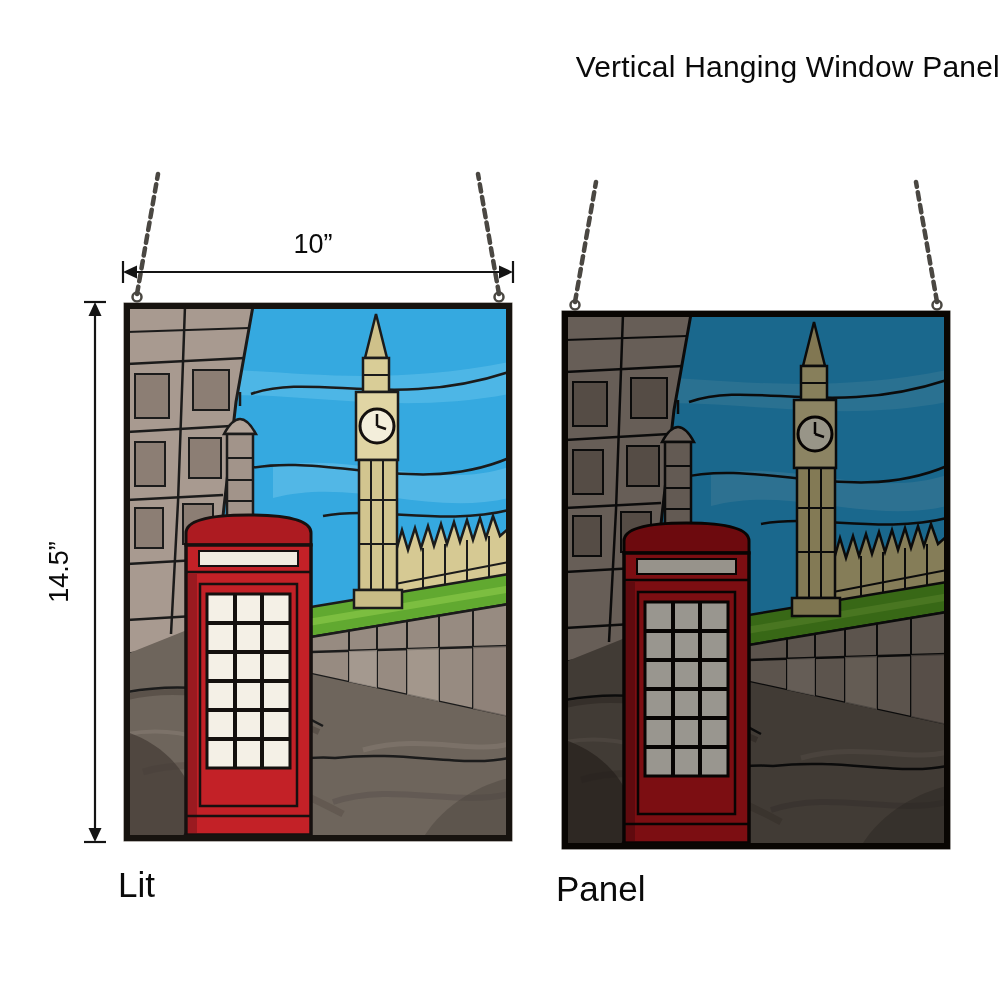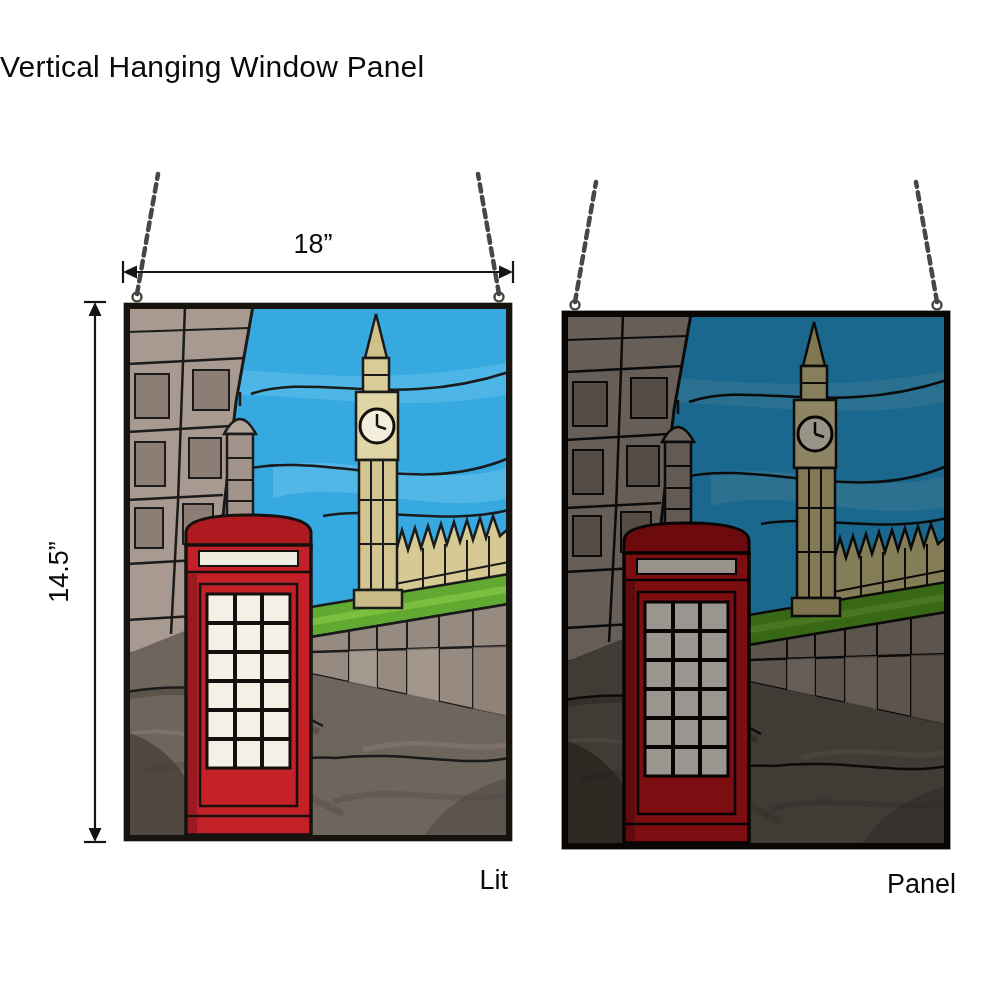--- a/index.html
+++ b/index.html
@@ -1,39 +1,39 @@
 <!DOCTYPE html>
 <html><head>
 <meta charset="utf-8">
 <style>
   * { margin: 0; padding: 0; box-sizing: border-box; }
   html, body { background: #ffffff; }
   body { width: 1000px; height: 1000px; font-family: "Liberation Sans", sans-serif; }
   .stage { position: relative; width: 1000px; height: 1000px; background: #ffffff; overflow: hidden; }
 
-  .title { position: absolute; top: 50px; left: 0; width: 100%; text-align: left;
+  .title { position: absolute; top: 50px; left: 0; width: 100%; text-align: right;
            font-size: 30px; color: #0a0a0a; letter-spacing: 0.2px; }
 
   .figure { position: absolute; }
   .lit-figure { left: 118px; top: 170px; }
   .unlit-figure { left: 556px; top: 178px; }
   .unlit-figure .art { filter: brightness(0.62) saturate(1.04) contrast(1.05); }
 
   .chain { stroke: #4a4742; stroke-width: 4.5; fill: none; stroke-dasharray: 7.5 5.5; stroke-linecap: round; }
   .ring  { fill: none; stroke: #4a4742; stroke-width: 2.5; }
 
   .overlay { position: absolute; left: 0; top: 0; pointer-events: none; }
   .dim-stroke { stroke: #141414; stroke-width: 2.2; fill: none; }
   .dim-fill { fill: #141414; stroke: none; }
 
   .dim-label { position: absolute; font-size: 27px; color: #0a0a0a; }
   .width-label  { left: 118px; top: 229px; width: 390px; text-align: center; }
   .height-label { left: 59px; top: 572px; transform: translate(-50%,-50%) rotate(-90deg); white-space: nowrap; }
 
-  .caption { position: absolute; font-size: 27px; color: #0a0a0a; text-align: right; }
+  .caption { position: absolute; font-size: 35px; color: #0a0a0a; text-align: left; }
   .caption-lit   { left: 118px; top: 865px; width: 390px; }
   .caption-unlit { left: 556px; top: 869px; width: 400px; }
 
   .defs-svg { position: absolute; width: 0; height: 0; overflow: hidden; }
 </style>
 </head>
 <body>
 
 <div class="stage">
 
@@ -184,19 +184,19 @@
     </g>
     <g>
       <line class="dim-stroke" x1="84" y1="302" x2="106" y2="302"></line>
       <line class="dim-stroke" x1="84" y1="842" x2="106" y2="842"></line>
       <line class="dim-stroke" x1="95" y1="315" x2="95" y2="829"></line>
       <polygon class="dim-fill" points="95,302 88.5,316 101.5,316"></polygon>
       <polygon class="dim-fill" points="95,842 88.5,828 101.5,828"></polygon>
     </g>
   </svg>
 
-  <div class="dim-label width-label">18”</div>
+  <div class="dim-label width-label">10”</div>
   <div class="dim-label height-label">14.5”</div>
 
   <div class="caption caption-lit">Lit</div>
   <div class="caption caption-unlit">Panel</div>
 
 </div>
 
 </body></html>

